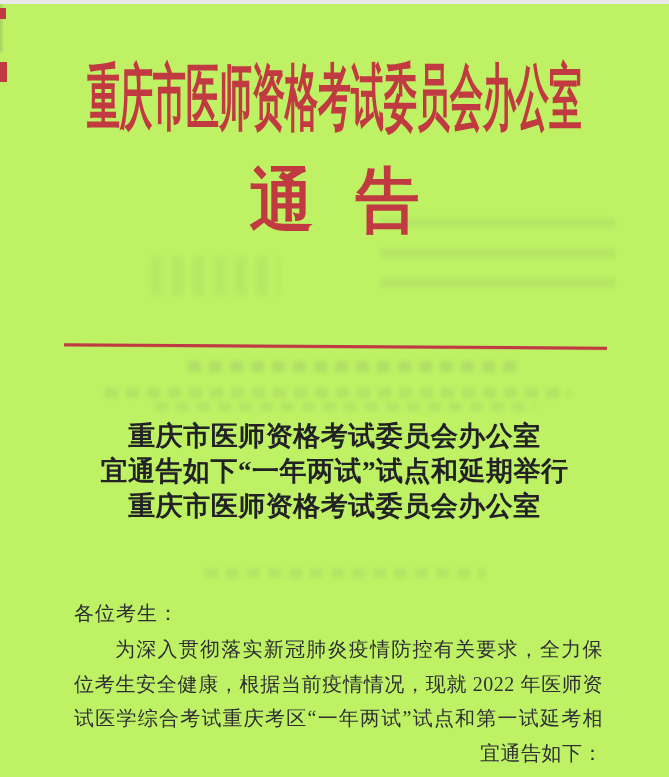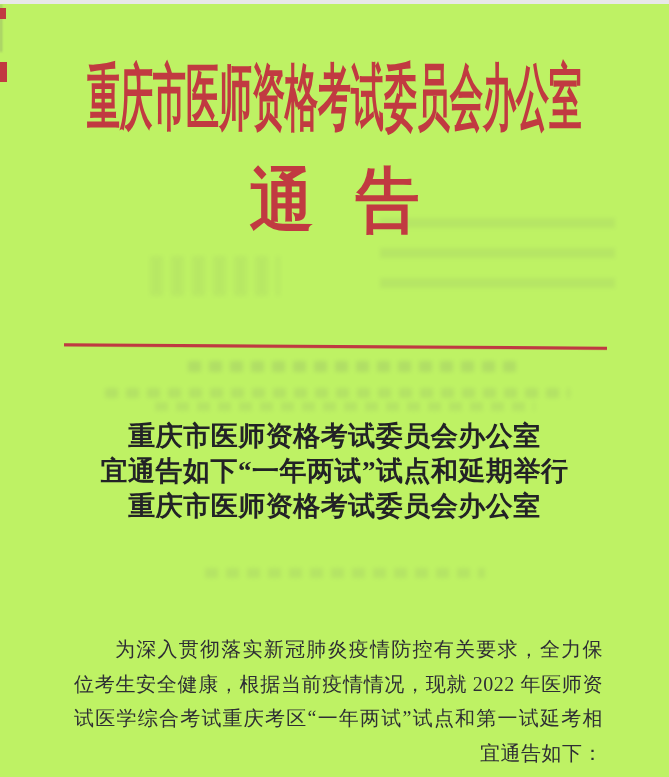--- a/index.html
+++ b/index.html
@@ -121,20 +121,21 @@
 
 
   <div class="red-rule"></div>
 
   <div class="title-block">
     <div class="title-line">重庆市医师资格考试委员会办公室</div>
     <div class="title-line">宜通告如下“一年两试”试点和延期举行</div>
     <div class="title-line">重庆市医师资格考试委员会办公室</div>
   </div>
 
+  <div class="salutation">各位考生：</div>
 
   <div class="body-block">
     <div class="body-line just indent">为深入贯彻落实新冠肺炎疫情防控有关要求，全力保障每一</div>
     <div class="body-line just">位考生安全健康，根据当前疫情情况，现就 2022 年医师资格考</div>
     <div class="body-line just">试医学综合考试重庆考区“一年两试”试点和第一试延考相关事</div>
     <div class="body-line">宜通告如下：</div>
   </div>
 
 </div>
 

